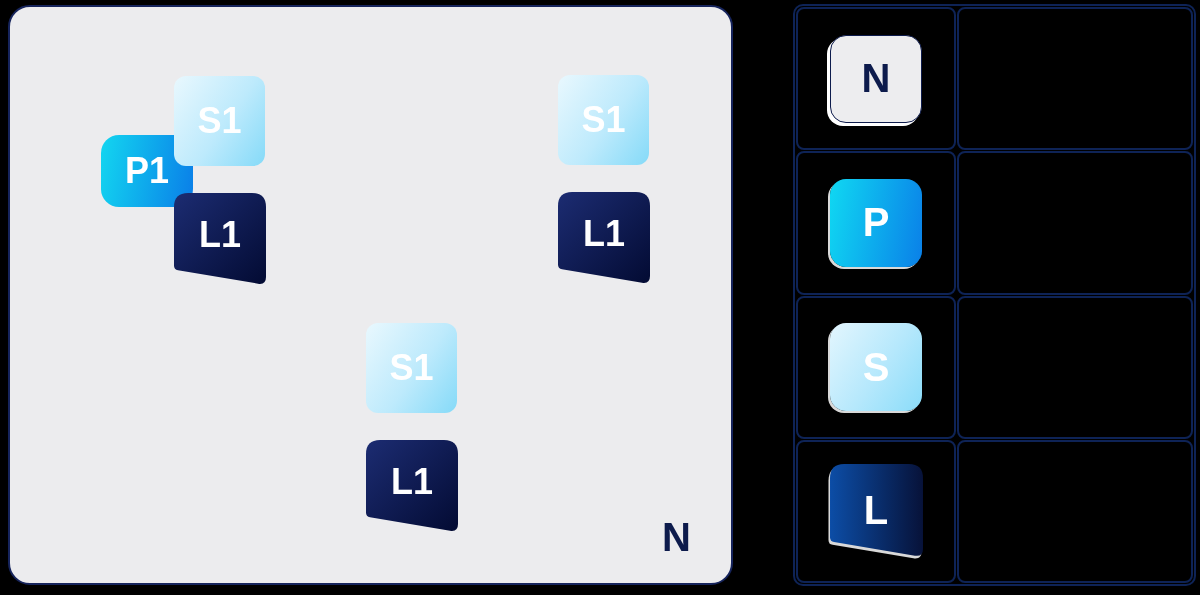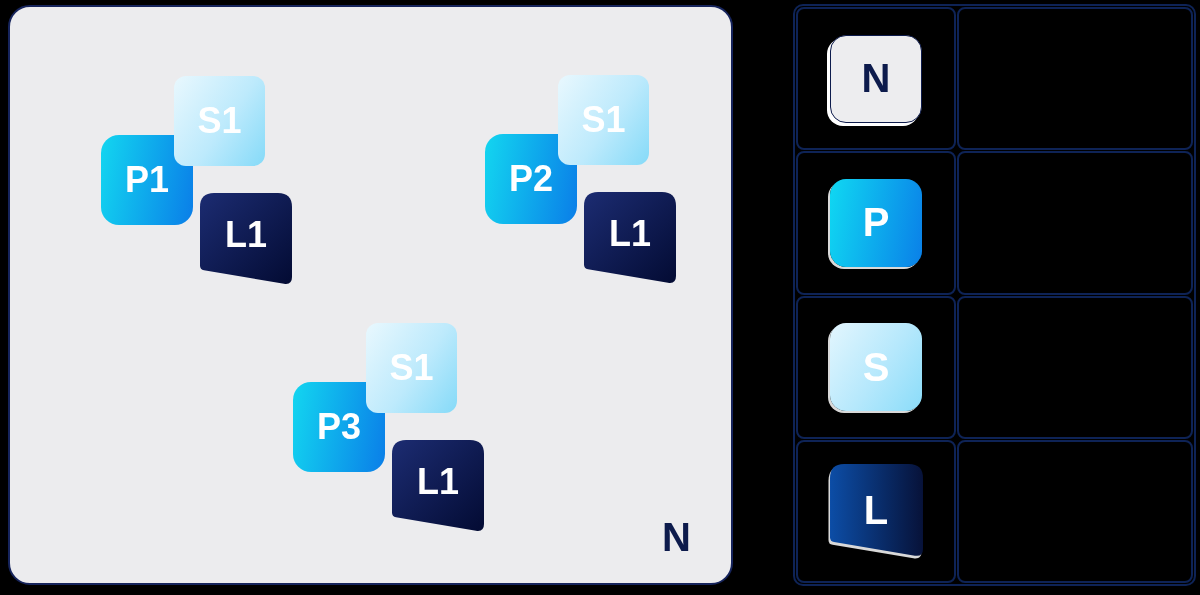--- a/index.html
+++ b/index.html
@@ -32,28 +32,28 @@
     font-weight: 700; font-size: 36px; color: #ffffff;
     box-sizing: border-box;
   }
   .shape-s {
     left: 73px; top: 0; width: 91px; height: 90px;
     border-radius: 12px;
     background: linear-gradient(125deg, #e9f8fe 0%, #bdeafc 55%, #85daf8 100%);
     z-index: 2;
   }
   .shape-p {
-    left: 0; top: 59px; width: 92px; height: 90px;
+    left: 0; top: 59px; width: 92px; height: 72px;
     border-radius: 18px;
     background: linear-gradient(100deg, #13d6f0 0%, #0a7ee8 100%);
     z-index: 1;
   }
   .shape-l {
     left: 73px; top: 117px; width: 92px; height: 93px;
-    z-index: 3; background: transparent; margin-left: 26px;
+    z-index: 3; background: transparent;
   }
   .shape-l svg { position: absolute; left: 0; top: 0; }
   .shape-l .lbl {
     position: absolute; left: 0; right: 0; top: 24px;
     text-align: center; line-height: 1;
   }
   
   .group-1 { left: 91px;  top: 69px; }
   .group-2 { left: 475px; top: 68px; }
   .group-3 { left: 283px; top: 316px; }
@@ -136,38 +136,32 @@
       </div>
       <div class="shape shape-l">
         <svg width="92" height="93" viewBox="0 0 92 93">
           <path d="M14 0 L78 0 Q92 0 92 14 L92 84 Q92 92 84 90.7 L4 77.3 Q0 76.6 0 72.6 L0 14 Q0 0 14 0 Z" fill="url(#grad-l-dark)"></path>
         </svg>
         <span class="lbl">L1</span>
       </div>
     </div>
 
     <div class="group group-2">
-      <div class="shape shape-p">
-        <span>P2</span>
-      </div>
       <div class="shape shape-s">
         <span>S1</span>
       </div>
       <div class="shape shape-l">
         <svg width="92" height="93" viewBox="0 0 92 93">
           <path d="M14 0 L78 0 Q92 0 92 14 L92 84 Q92 92 84 90.7 L4 77.3 Q0 76.6 0 72.6 L0 14 Q0 0 14 0 Z" fill="url(#grad-l-dark)"></path>
         </svg>
         <span class="lbl">L1</span>
       </div>
     </div>
 
     <div class="group group-3">
-      <div class="shape shape-p">
-        <span>P3</span>
-      </div>
       <div class="shape shape-s">
         <span>S1</span>
       </div>
       <div class="shape shape-l">
         <svg width="92" height="93" viewBox="0 0 92 93">
           <path d="M14 0 L78 0 Q92 0 92 14 L92 84 Q92 92 84 90.7 L4 77.3 Q0 76.6 0 72.6 L0 14 Q0 0 14 0 Z" fill="url(#grad-l-dark)"></path>
         </svg>
         <span class="lbl">L1</span>
       </div>
     </div>

